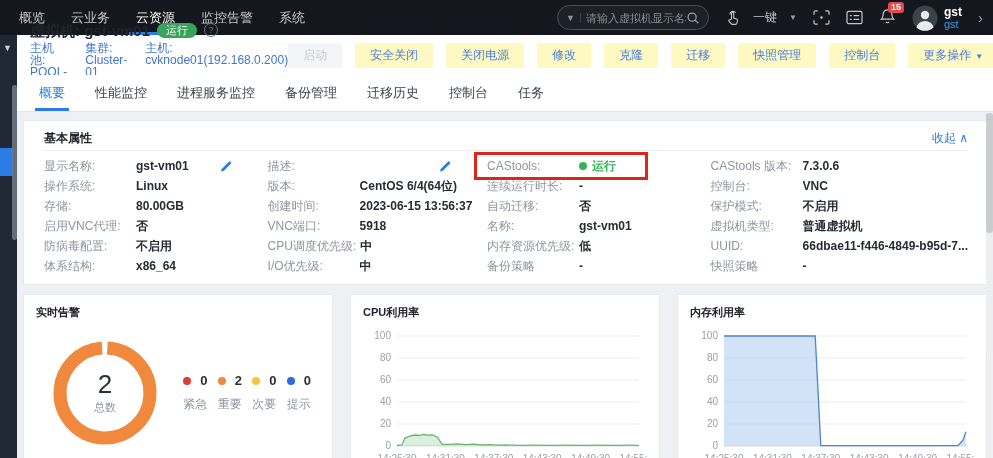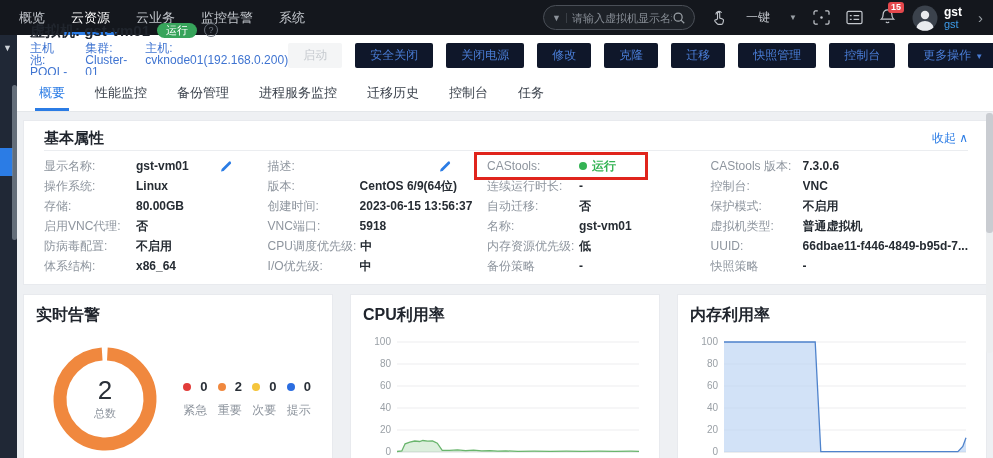--- a/index.html
+++ b/index.html
@@ -10,21 +10,21 @@
   .topnav { height:35px; background:#14171d; display:flex; align-items:stretch; justify-content:space-between; }
   .nav-items { display:flex; align-items:stretch; padding-left:6px; }
   .nav-item { position:relative; display:flex; align-items:center; padding:15px 13px; color:#c3c7cd; font-size:13px; cursor:pointer; }
   .nav-item.active { color:#fff; }
   .nav-item.active::after { content:""; position:absolute; left:6px; right:6px; bottom:0; height:3px; background:#2b7ce5; }
   .topnav-right { display:flex; align-items:center; gap:16px; padding-right:8px; }
   .searchbox { display:flex; align-items:center; height:25px; width:152px; border:1px solid #4a4f57; border-radius:13px; background:#1d2127; padding:0 8px 0 6px; }
   .search-caret { color:#8d939b; font-size:9px; padding:0 5px 0 2px; border-right:1px solid #3a3f46; margin-right:5px; cursor:pointer; }
   .searchbox input { flex:1; min-width:0; background:transparent; border:none; outline:none; color:#cfd3d8; font-size:11px; font-family:inherit; }
   .searchbox input::placeholder { color:#868c94; }
-  .oneclick { display:flex; align-items:center; gap:19px; color:#c3c7cd; font-size:12px; cursor:pointer; }
+  .oneclick { display:flex; align-items:center; gap:12px; color:#c3c7cd; font-size:12px; cursor:pointer; }
   .tn-caret { font-size:8px; color:#9aa0a6; }
   .icon-btn { display:flex; align-items:center; cursor:pointer; }
   .bell-wrap { position:relative; cursor:pointer; }
   .badge { position:absolute; top:-6px; left:9px; background:#e5484d; color:#fff; font-size:9px; line-height:11px; padding:0 3px; border-radius:3px; font-weight:bold; }
   .user { display:flex; align-items:center; gap:6px; cursor:pointer; }
   .uname { line-height:12px; }
   .uname .n1 { color:#fff; font-size:12px; font-weight:bold; }
   .uname .n2 { color:#3d9be9; font-size:11px; }
   .chev { color:#9aa0a6; font-size:15px; cursor:pointer; padding-right:2px; }
 
@@ -39,49 +39,49 @@
   
   .titlebar { background:#fff; height:40px; display:flex; justify-content:space-between; align-items:center; padding:0 8px 0 13px; }
   .tb-left { line-height:1; }
   .tb-row1 { display:flex; align-items:center; gap:7px; margin:2px 0 4px; }
   .vm-title { font-size:15px; font-weight:bold; color:#20252d; }
   .status-pill { background:#37a45b; color:#fff; font-size:11px; border-radius:9px; padding:2px 9px; }
   .help-circle { width:14px; height:14px; border:1px solid #6b727c; border-radius:50%; color:#6b727c; font-size:9px; display:flex; align-items:center; justify-content:center; cursor:pointer; }
   .tb-row2 { display:flex; gap:18px; font-size:12px; }
   .tb-row2 a { color:#3f74d1; text-decoration:none; cursor:pointer; }
   .tb-btns { display:flex; gap:13px; }
-  .btn { background:#0f172a; color:#4a7dd6; border:none; height:25px; padding:0 15px; font-size:12px; font-family:inherit; border-radius:2px; cursor:pointer; white-space:nowrap; }
+  .btn { background:#fef9c3; color:#4a7dd6; border:none; height:25px; padding:0 15px; font-size:12px; font-family:inherit; border-radius:2px; cursor:pointer; white-space:nowrap; }
   .btn.disabled { background:#f4f5f6; color:#c6cacf; cursor:default; }
   .btn .bcaret { font-size:8px; margin-left:4px; }
 
   
   .tabsbar { background:#fff; height:37px; display:flex; gap:30px; padding:0 22px; border-bottom:1px solid #e4e7ea; }
   .tab { display:flex; align-items:center; font-size:13px; color:#3c434d; cursor:pointer; position:relative; }
   .tab.active { color:#2b7ce5; }
   .tab.active::after { content:""; position:absolute; left:-4px; right:-4px; bottom:0; height:3px; background:#2b7ce5; }
 
   
   .scrollarea { flex:1; padding:8px 6px 0; overflow:hidden; }
   .panel { background:#fff; border:1px solid #e8eaee; padding:6px 18px 8px 20px; }
   .panel-head { display:flex; justify-content:space-between; align-items:center; height:24px; border-bottom:1px solid #ebedf0; margin-bottom:5px; }
-  .panel-title { font-size:15px; font-weight:bold; color:#20252d; }
+  .panel-title { font-size:12px; font-weight:bold; color:#20252d; }
   .collapse-link { color:#2b7ce5; font-size:12px; cursor:pointer; }
   .grid { display:grid; grid-template-columns:1.02fr 1fr 1.02fr 1.06fr; column-gap:10px; }
   .field { display:flex; align-items:center; height:20px; position:relative; }
   .flabel { color:#8e959e; min-width:92px; padding-right:4px; white-space:nowrap; }
   .fvalue { color:#262c33; font-weight:bold; white-space:nowrap; overflow:hidden; text-overflow:ellipsis; }
   .fvalue.ok { color:#34b354; }
   .dot { width:8px; height:8px; border-radius:50%; display:inline-block; margin-right:5px; flex:none; }
   .editpen { margin-left:auto; margin-right:26px; cursor:pointer; flex:none; display:flex; }
   .hl-box { position:absolute; left:-13px; top:-4px; width:174px; height:28px; border:3px solid #e0241c; pointer-events:none; }
 
   
   .cards { display:flex; gap:17px; margin-top:9px; }
   .card { background:#fff; border:1px solid #e8eaee; flex:1; height:200px; padding:10px 12px; min-width:0; }
-  .card-title { font-size:16px; font-weight:bold; color:#20252d; }
+  .card-title { font-size:11px; font-weight:bold; color:#20252d; }
   .alarm-body { display:flex; align-items:center; margin-top:14px; }
   .donut-wrap { position:relative; width:118px; height:118px; flex:none; margin-left:10px; }
   .donut-center { position:absolute; inset:0; display:flex; flex-direction:column; align-items:center; justify-content:center; }
   .donut-total { font-size:26px; color:#2a3038; line-height:26px; }
   .donut-cap { font-size:11px; color:#8e959e; margin-top:3px; }
   .legend { display:flex; flex:1; justify-content:space-around; margin:0 4px 0 14px; }
   .lg-item { text-align:center; }
   .lg-top { display:flex; align-items:center; gap:4px; justify-content:center; }
   .lg-num { font-weight:bold; font-size:13px; color:#2a3038; }
   .lg-label { color:#8e959e; font-size:12px; margin-top:8px; }
@@ -92,22 +92,22 @@
   .vscroll-thumb { width:7px; height:120px; background:#c9ccd1; border-radius:3px; cursor:pointer; }
 </style>
 </head>
 <body>
 
 <div class="app">
 
   <header class="topnav">
     <nav class="nav-items">
       <div class="nav-item">概览</div>
+      <div class="nav-item">云业务</div>
       <div class="nav-item active">云资源</div>
-      <div class="nav-item">云业务</div>
       <div class="nav-item">监控告警</div>
       <div class="nav-item">系统</div>
     </nav>
     <div class="topnav-right">
       <div class="searchbox">
         <span class="search-caret">▼</span>
         <input placeholder="请输入虚拟机显示名称" style="">
         <svg width="14" height="14" viewBox="0 0 16 16">
           <circle cx="7" cy="7" r="4.6" fill="none" stroke="#9aa0a6" stroke-width="1.4"></circle>
           <line x1="10.4" y1="10.4" x2="14" y2="14" stroke="#9aa0a6" stroke-width="1.4"></line>
@@ -190,22 +190,22 @@
           <button class="btn">迁移</button>
           <button class="btn">快照管理</button>
           <button class="btn">控制台</button>
           <button class="btn"><span>更多操作</span><span class="bcaret">▼</span></button>
         </div>
       </div>
 
       <div class="tabsbar">
         <div class="tab active">概要</div>
         <div class="tab">性能监控</div>
+        <div class="tab">进程服务监控</div>
         <div class="tab">备份管理</div>
-        <div class="tab">进程服务监控</div>
         <div class="tab">迁移历史</div>
         <div class="tab">控制台</div>
         <div class="tab">任务</div>
       </div>
 
       <div class="scrollarea">
 
         <section class="panel">
           <div class="panel-head">
             <span class="panel-title">基本属性</span>
@@ -250,21 +250,21 @@
                 <span class="flabel">描述:</span>
                 <span class="fvalue"></span>
                 <span class="editpen">
                   <svg width="13" height="13" viewBox="0 0 16 16">
                       <path d="M13.2 1.4l1.4 1.4c.5.5.5 1.2 0 1.7l-8.9 8.9-3.2.8.8-3.2 8.9-8.9c.5-.5 1.5-1.2 2.4-.1z" fill="#2b7ce5"></path>
                     </svg>
                 </span>
               </div>
               <div class="field">
                   <span class="flabel">版本:</span>
-                  <span class="fvalue">CentOS 6/9(64位)</span>
+                  <span class="fvalue">CentOS 6/4(64位)</span>
                 </div>
               <div class="field">
                   <span class="flabel">创建时间:</span>
                   <span class="fvalue">2023-06-15 13:56:37</span>
                 </div>
               <div class="field">
                   <span class="flabel">VNC端口:</span>
                   <span class="fvalue">5918</span>
                 </div>
               <div class="field">

